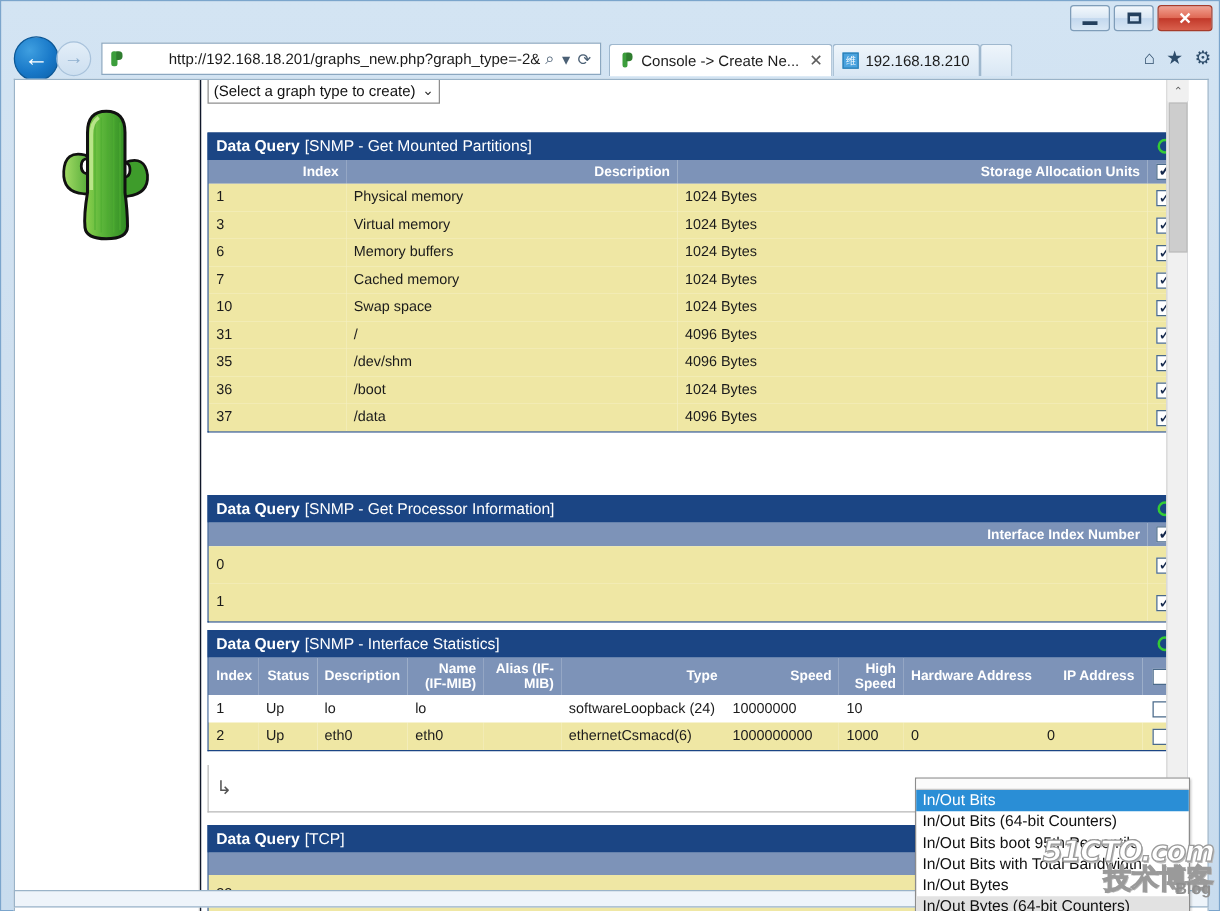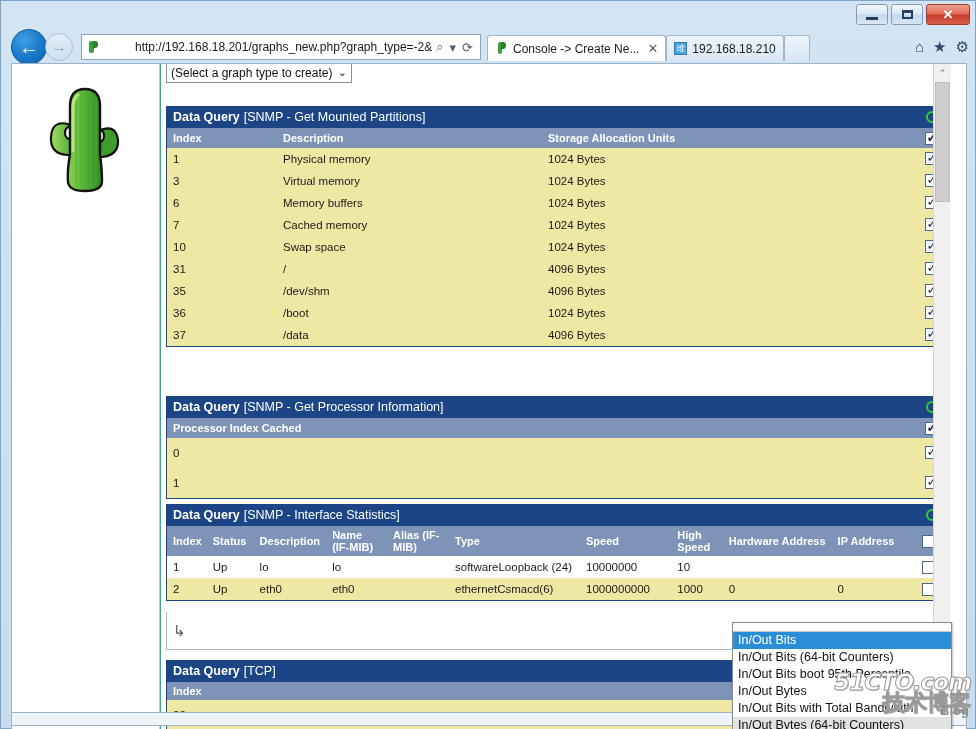--- a/index.html
+++ b/index.html
@@ -117,21 +117,21 @@
   }
 
   
   #viewport {
     position:absolute; left:10px; top:62px; width:956px; height:666px;
     background:#ffffff; border:1px solid #9ab3c8; border-bottom:none;
     overflow:hidden;
   }
   #page {
     position:absolute; left:0; top:0; width:938px; height:666px;
-    background:#14b8a6;
+    background:#0f172a;
   }
 
   
   #leftcol {
     position:absolute; left:0; top:0; width:148px; height:666px;
     background:#ffffff; border-right:1px solid #c8c8c8;
   }
   #cactus-logo {
     position:absolute; left:26px; top:12px; width:94px; height:125px;
   }
@@ -163,21 +163,21 @@
     width:12px; height:12px; border-radius:50%;
     border:2.5px solid #34cc34;
   }
   table.dq {
     width:100%; border-collapse:collapse;
     table-layout:fixed;
   }
   table.dq th {
     background:#7d93b8; color:#ffffff;
     font-size:11px; font-weight:bold;
-    text-align:left; padding:3px 6px;
+    text-align:right; padding:3px 6px;
     vertical-align:middle;
     border:none;
   }
   table.dq td {
     background:#efe7a4; color:#1b1b1b;
     font-size:11.5px; padding:5px 6px;
     vertical-align:middle;
     border:none;
   }
   table.dq td.chk, table.dq th.chk { text-align:center; padding:3px 4px; width:26px; }
@@ -463,21 +463,21 @@
             <span class="circle"></span>
           </div>
           <div class="dq-border">
           <table class="dq">
             <colgroup>
                   <col>
                   <col style="width:26px">
                 </colgroup>
             <thead>
               <tr>
-                <th>Processor Index Cached</th>
+                <th>Interface Index Number</th>
                 <th class="chk">
                   <span class="cbox checked"></span>
                 </th>
               </tr>
             </thead>
             <tbody>
               <tr>
                     <td style="padding-top:9px;padding-bottom:9px;">0</td>
                     <td class="chk"><span class="cbox checked"></span></td>
                   </tr>
@@ -593,22 +593,22 @@
           </div>
         </div>
 
       </div>
 
       <div id="dropdown">
         <div class="ddtop"></div>
         <div class="opt sel">In/Out Bits</div>
         <div class="opt">In/Out Bits (64-bit Counters)</div>
         <div class="opt">In/Out Bits boot 95th Percentile</div>
+        <div class="opt">In/Out Bits with Total Bandwidth</div>
         <div class="opt">In/Out Bytes</div>
-        <div class="opt">In/Out Bits with Total Bandwidth</div>
         <div class="opt hov">In/Out Bytes (64-bit Counters)</div>
 
       </div>
 
       <div id="pagescroll">
         <div class="sb-arrow">⌃</div>
         <div id="sb-thumb"></div>
       </div>
 
     </div>

